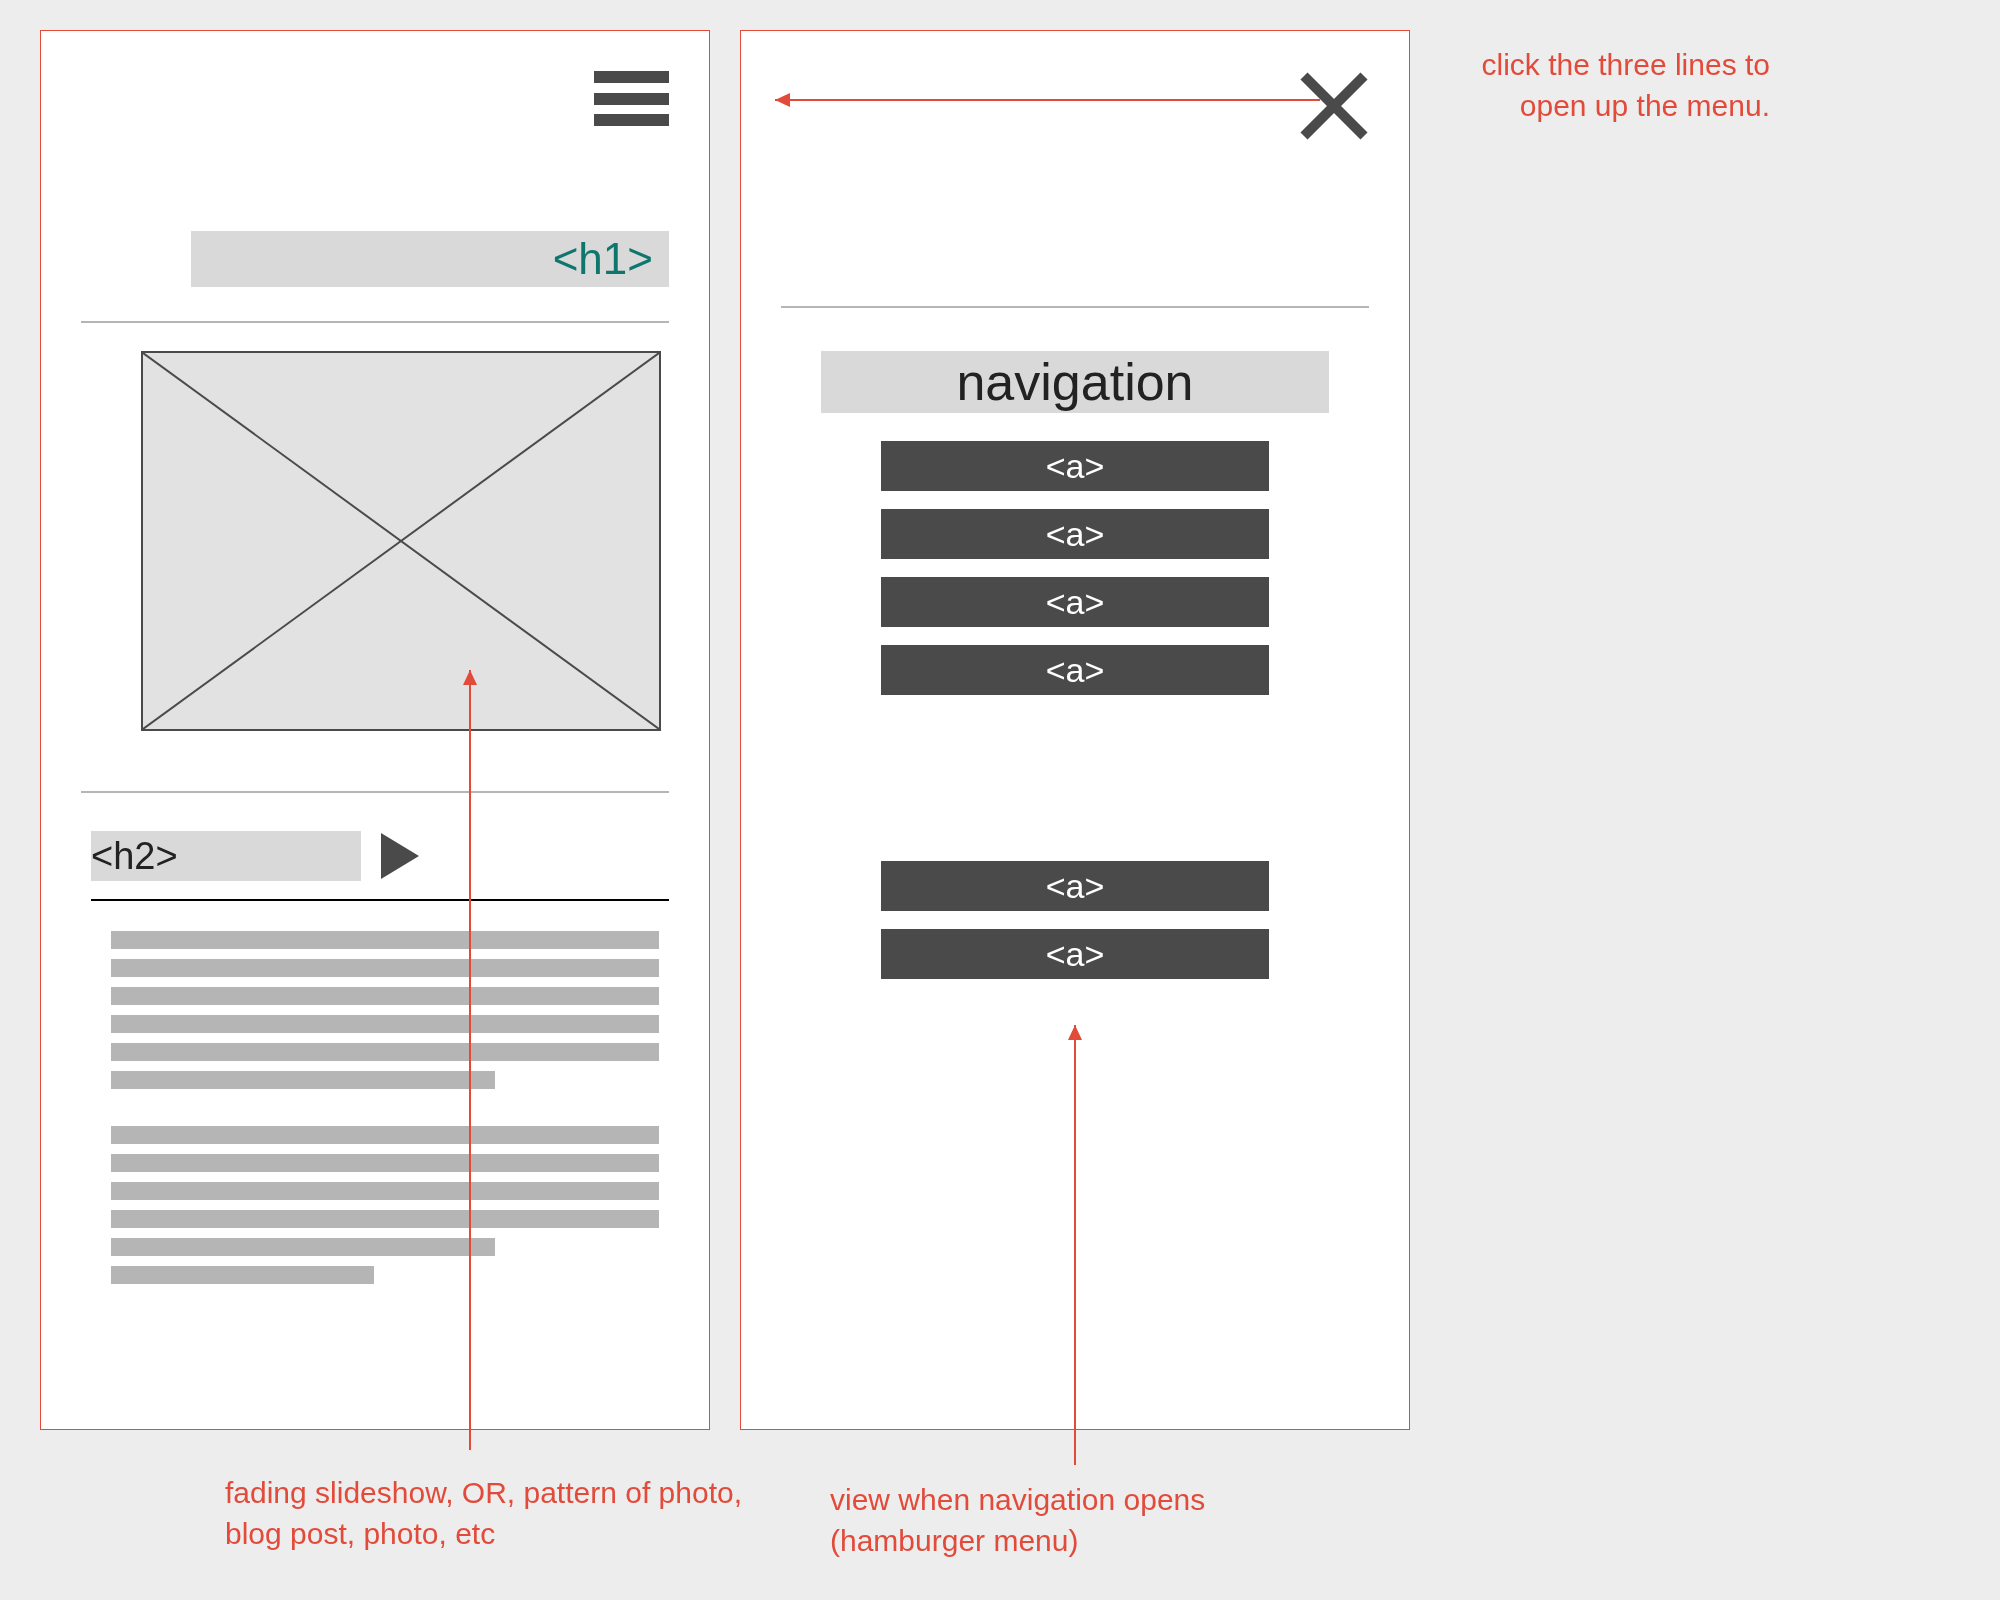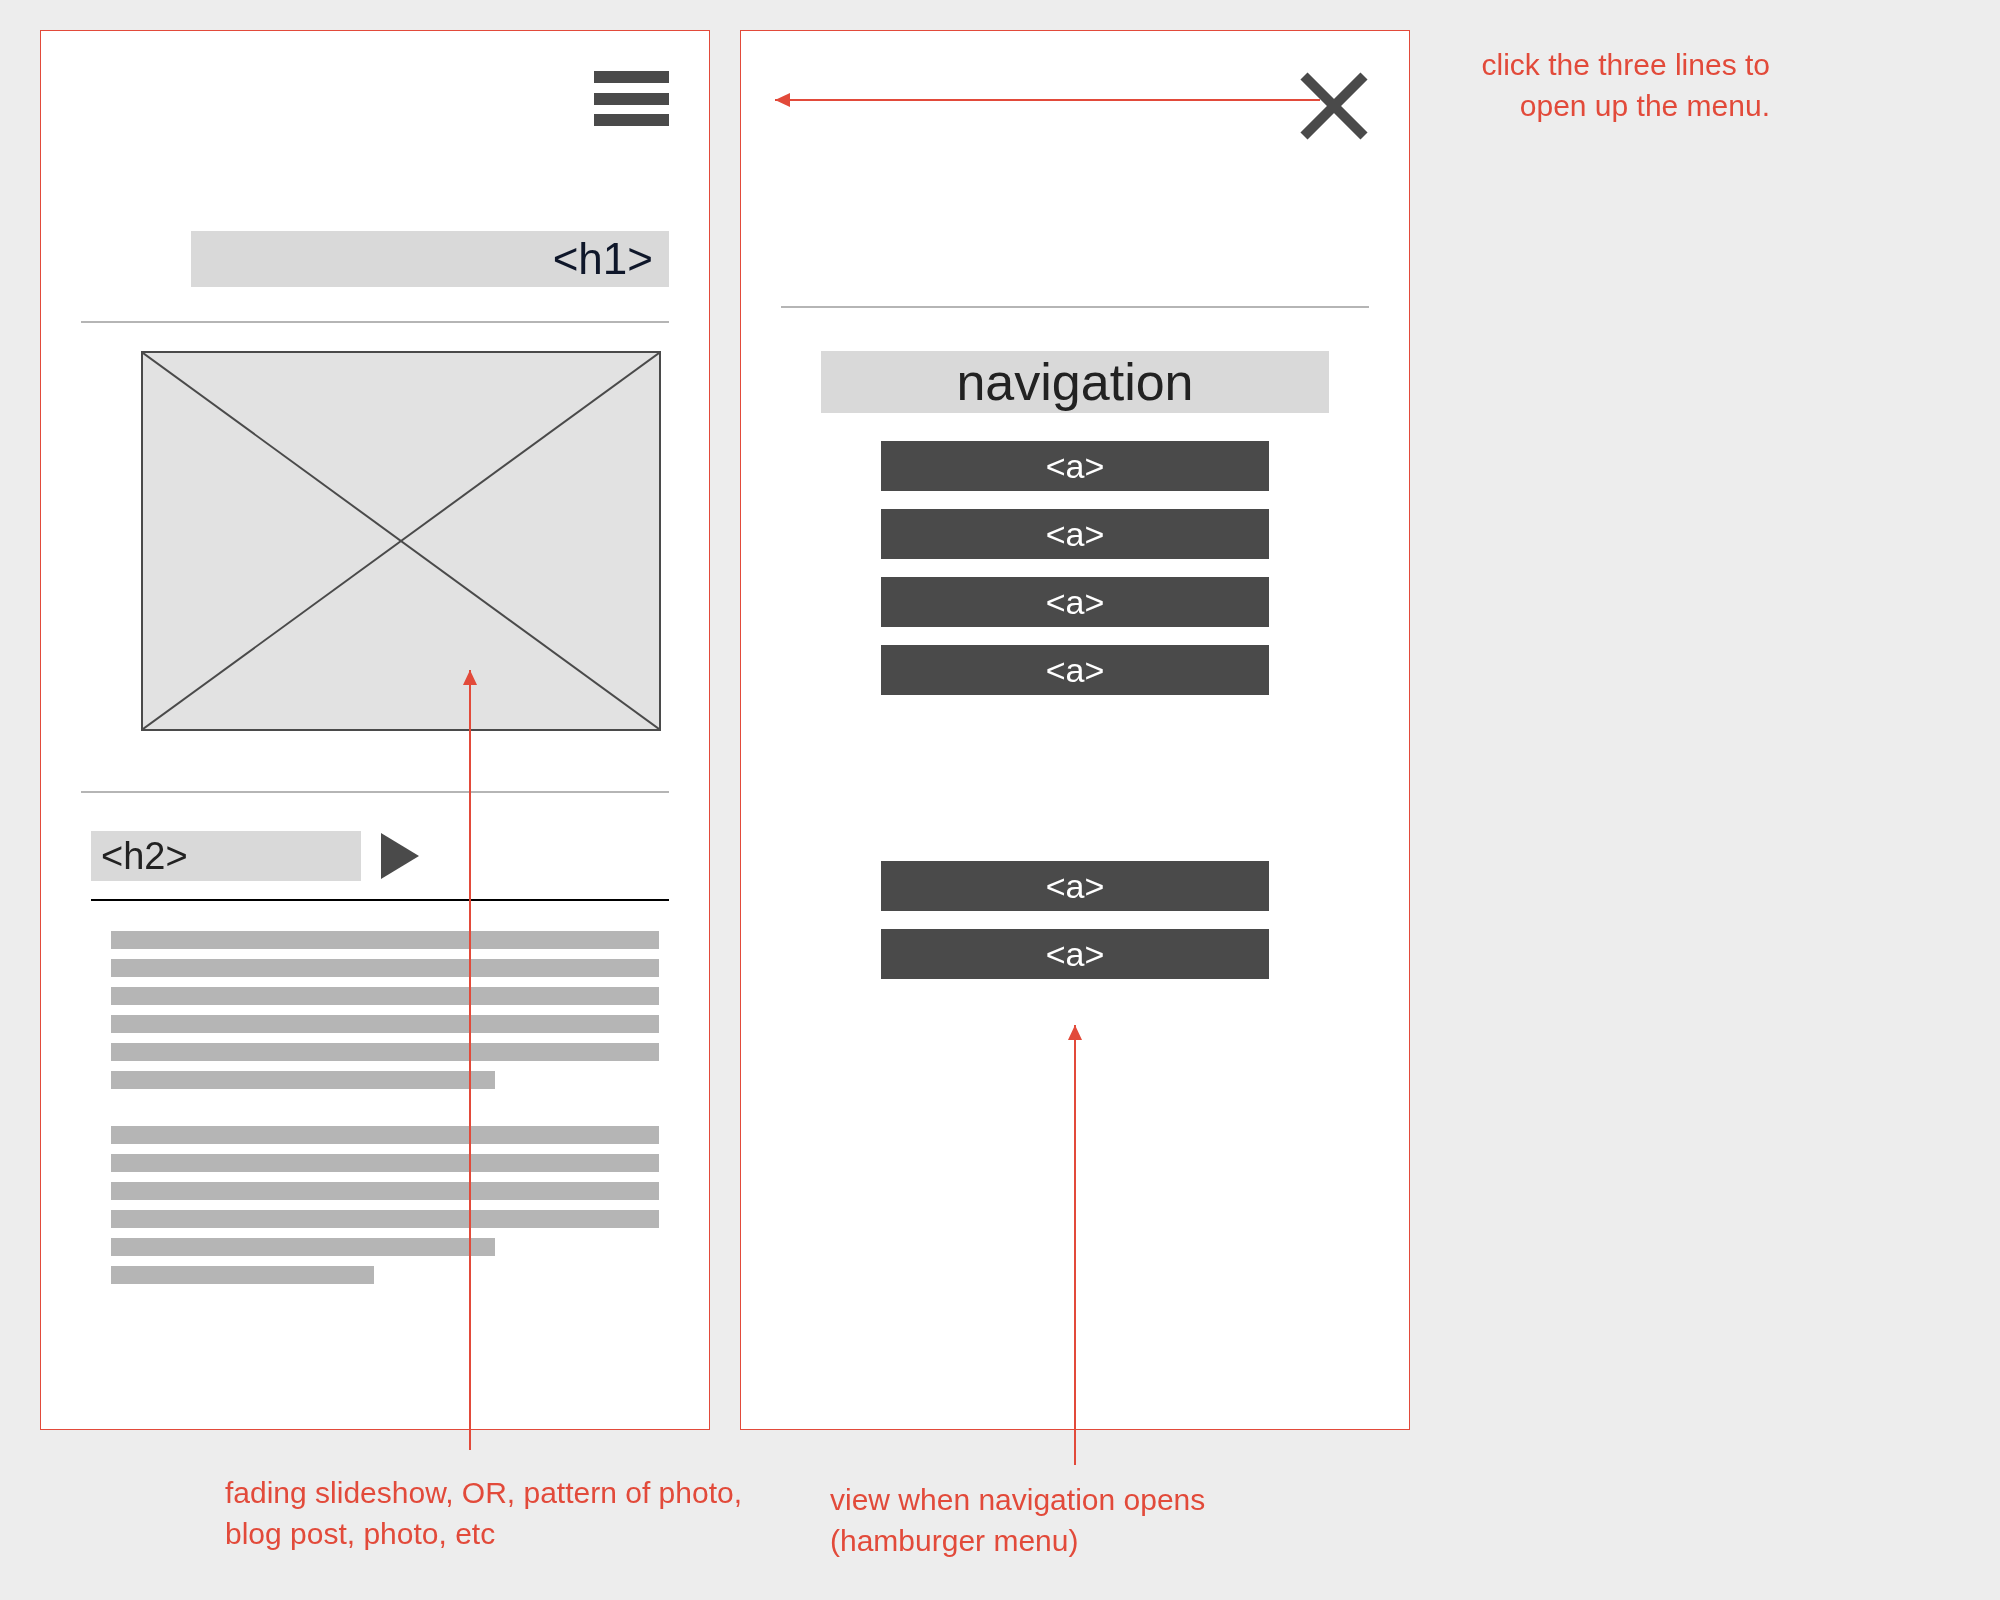--- a/index.html
+++ b/index.html
@@ -49,21 +49,21 @@
     top: 200px;
     left: 150px;
     right: 40px;
     height: 56px;
     background: #d9d9d9;
     display: flex;
     align-items: center;
     justify-content: flex-end;
     padding: 0 16px;
     font-size: 44px;
-    color: #0f172a;
+    color: #0f766e;
     font-family: Arial, sans-serif;
   }
   .hr1-left {
     position: absolute;
     top: 290px;
     left: 40px;
     right: 40px;
     height: 2px;
     background: #b5b5b5;
   }
@@ -89,21 +89,20 @@
   
   .h2-block {
     position: absolute;
     top: 800px;
     left: 50px;
     width: 270px;
     height: 50px;
     background: #d9d9d9;
     display: flex;
     align-items: center;
-    padding-left: 10px;
     font-size: 38px;
     color: #222;
   }
   .play-icon {
     position: absolute;
     top: 802px;
     left: 340px;
     width: 0;
     height: 0;
     border-top: 23px solid transparent;

